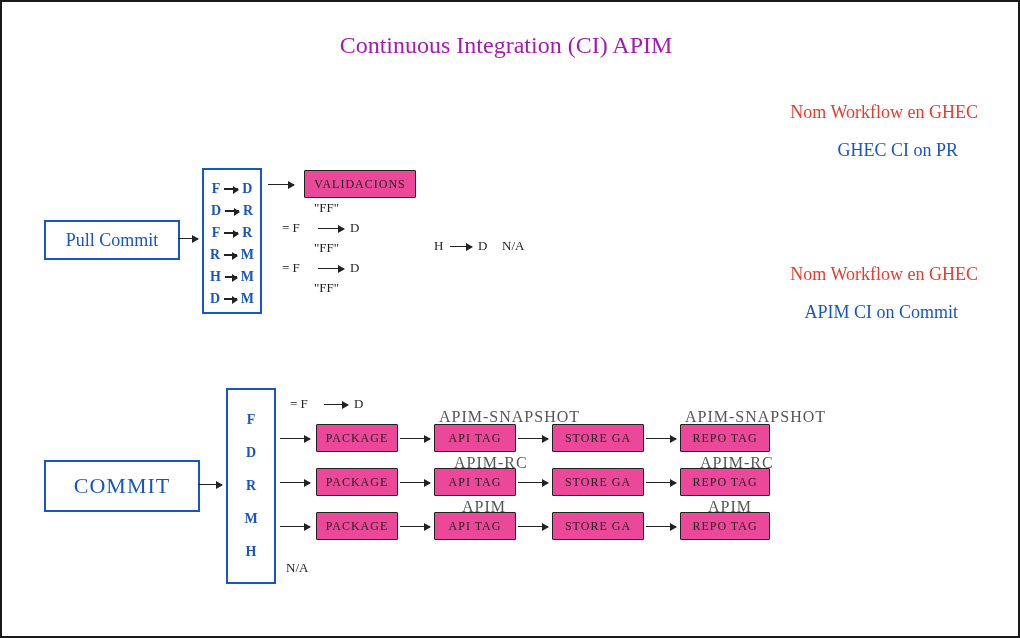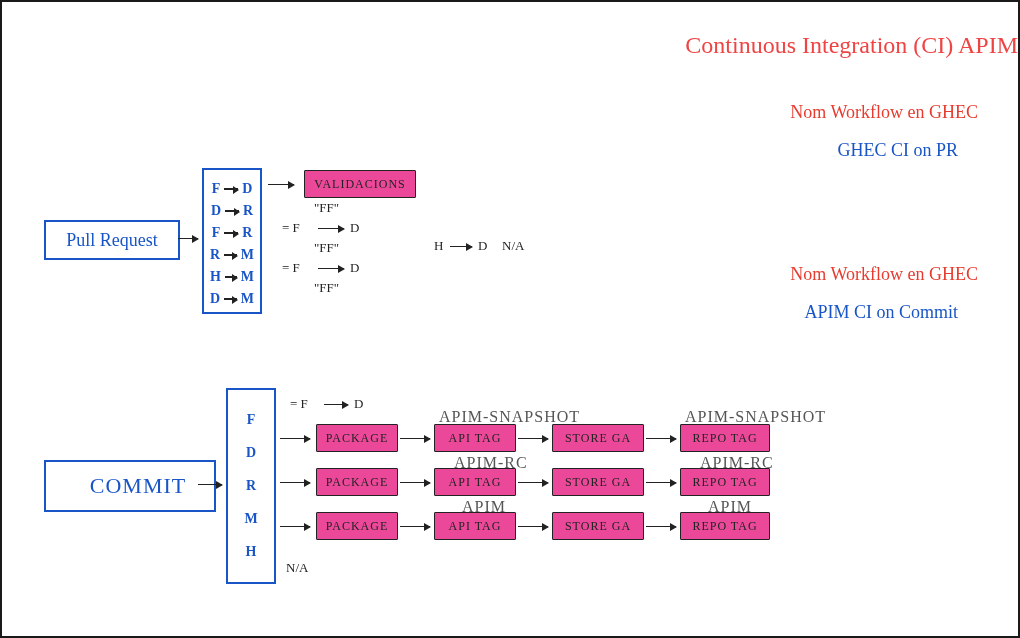--- a/index.html
+++ b/index.html
@@ -5,23 +5,23 @@
   html,body{margin:0;padding:0;background:#fff;}
   body{
     width:1020px;height:638px;
     font-family:"Comic Sans MS","Segoe Script","Bradley Hand",cursive;
     position:relative;
     box-sizing:border-box;
     border:2px solid #1a1a1a;
   }
   .title{
     position:absolute;
-    left:0;right:0;top:30px;
-    text-align:right;
-    color:#ef4444;
+    left:0;right:8px;top:30px;
+    text-align:center;
+    color:#a21caf;
     font-size:24px;
   }
   .side-label{
     position:absolute;
     right:40px;
     color:#e63b2e;
     font-size:18px;
     text-align:right;
   }
   .side-label-blue{
@@ -99,21 +99,21 @@
 <body>
 
 <div class="title">Continuous Integration (CI) APIM</div>
 
 <div class="side-label" style="top:100px;">Nom Workflow en GHEC</div>
 <div class="side-label-blue" style="top:138px;">GHEC CI on PR</div>
 
 <div class="side-label" style="top:262px;">Nom Workflow en GHEC</div>
 <div class="side-label-blue" style="top:300px;">APIM CI on Commit</div>
 
-<div class="blue-box" style="left:42px;top:218px;width:132px;height:36px;">Pull Request</div>
+<div class="blue-box" style="left:42px;top:218px;width:132px;height:36px;">Pull Commit</div>
 <div class="arr" style="left:176px;top:236px;width:20px;"></div>
 
 <div class="tcol" style="left:200px;top:166px;width:60px;height:146px;">
   <div class="trow">
       <span>F</span>
       <div class="a"></div>
       <span>D</span>
     </div>
   <div class="trow">
       <span>D</span>
@@ -155,21 +155,21 @@
 <div class="arr" style="left:316px;top:266px;width:26px;"></div>
 <div class="txt" style="left:348px;top:258px;">D</div>
 
 <div class="txt" style="left:312px;top:278px;">"FF"</div>
 
 <div class="txt" style="left:432px;top:236px;">H</div>
 <div class="arr" style="left:448px;top:244px;width:22px;"></div>
 <div class="txt" style="left:476px;top:236px;">D</div>
 <div class="txt" style="left:500px;top:236px;">N/A</div>
 
-<div class="blue-box" style="left:42px;top:458px;width:152px;height:48px;font-size:22px;letter-spacing:1px;padding-left:16px;">COMMIT</div>
+<div class="blue-box" style="left:42px;top:458px;width:152px;height:48px;font-size:22px;letter-spacing:1px;">COMMIT</div>
 <div class="arr" style="left:196px;top:482px;width:24px;"></div>
 
 <div class="commit-col" style="left:224px;top:386px;width:50px;height:196px;">
   <div class="blue-letter">F</div>
   <div class="blue-letter">D</div>
   <div class="blue-letter">R</div>
   <div class="blue-letter">M</div>
   <div class="blue-letter">H</div>
 </div>
 

